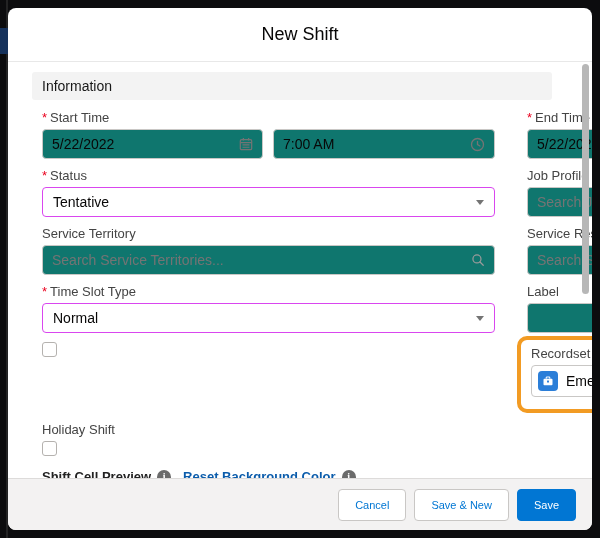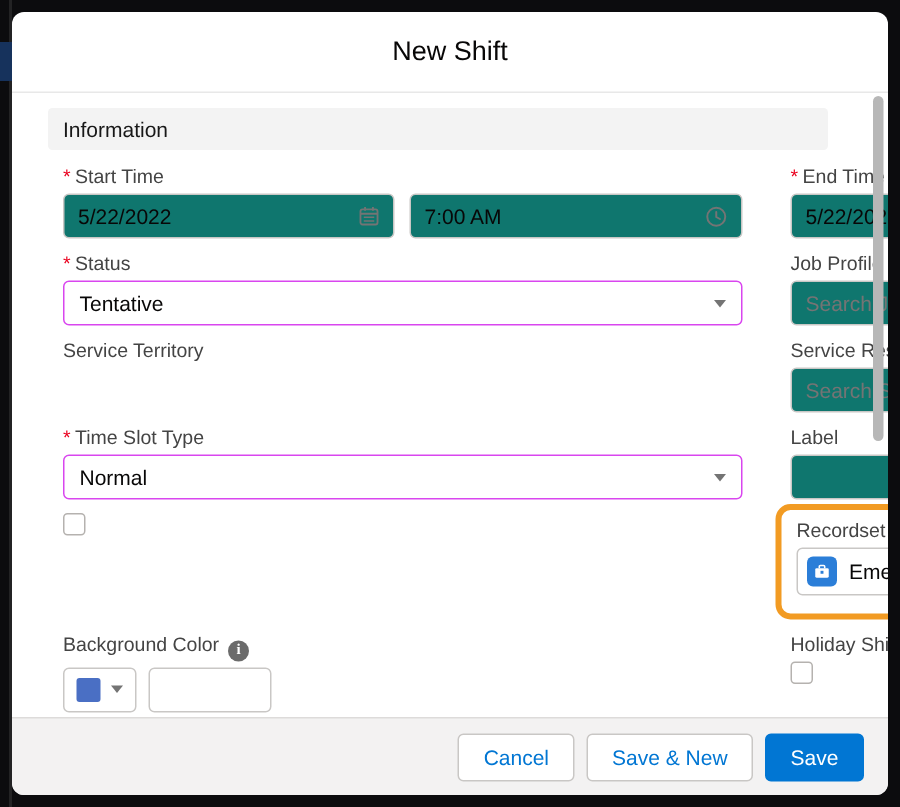--- a/index.html
+++ b/index.html
@@ -56,21 +56,21 @@
   .swatch { width:16px; height:16px; border-radius:2px; background:#4a6fc4; }
   .bgcolor-input { width:82px; height:30px; border:1px solid #c9c7c5; border-radius:4px; padding:0 8px; font-size:14px; font-family:inherit; }
 
   .preview-row { grid-column:1 / -1; margin-bottom:0; }
   .preview-label-row { display:flex; align-items:center; font-size:13px; color:#222; font-weight:bold; white-space:nowrap; }
   .reset-link { color:#0b5cab; font-weight:bold; margin-left:12px; cursor:pointer; text-decoration:none; }
 
   .scrollbar-thumb { position:absolute; right:3px; top:56px; width:7px; height:230px; background:#b7b7b7; border-radius:4px; cursor:pointer; }
 
   .modal-footer { flex:0 0 52px; background:#f3f2f2; border-top:1px solid #dddbda; display:flex; align-items:center; justify-content:flex-end; gap:8px; padding:0 16px; }
-  .btn { height:32px; padding:0 16px; border-radius:4px; font-size:14px; display:flex; align-items:center; cursor:pointer; font-family:inherit; }
+  .btn { height:32px; padding:0 16px; border-radius:4px; font-size:11px; display:flex; align-items:center; cursor:pointer; font-family:inherit; }
   .btn-neutral { background:#fff; border:1px solid #c9c7c5; color:#0176d3; }
   .btn-brand { background:#0176d3; border:1px solid #0176d3; color:#fff; }
 </style>
 </head>
 <body>
 
 <div class="bg-artifact-gray"></div>
 <div class="bg-artifact-navy"></div>
 
 <div class="modal">
@@ -137,20 +137,29 @@
       <div class="field">
         <label class="flabel"><span>Job Profile</span></label>
         <div class="input-wrap">
           <input type="text" placeholder="Search Job Profiles..." style="">
 
         </div>
       </div>
 
       <div class="field">
         <label class="flabel"><span>Service Territory</span></label>
+        <div class="input-wrap">
+          <input type="text" placeholder="Search Service Territories..." style="">
+          <span class="field-icon">
+            <svg width="14" height="14" viewBox="0 0 16 16">
+                <circle cx="6.8" cy="6.8" r="4.6" fill="none" stroke="#9b9b9b" stroke-width="1.4"></circle>
+                <line x1="10.3" y1="10.3" x2="14" y2="14" stroke="#9b9b9b" stroke-width="1.4" stroke-linecap="round"></line>
+              </svg>
+          </span>
+        </div>
       </div>
 
       <div class="field">
         <label class="flabel"><span>Service Resource</span></label>
         <div class="input-wrap">
           <input type="text" placeholder="Search Service Resources..." style="">
 
         </div>
       </div>
 
@@ -183,30 +192,20 @@
                   <path d="M5.6 5 V3.6 a1 1 0 0 1 1-1 h2.8 a1 1 0 0 1 1 1 V5" fill="none" stroke="#fff" stroke-width="1.4"></path>
                   <rect x="6.7" y="7.4" width="2.6" height="2.6" fill="#2b7ed8"></rect>
                 </svg>
             </span>
             <span class="pill-text">Emergency Only</span>
 
           </div>
         </div>
       </div>
 
-      <div class="field">
-        <label class="flabel"><span>Background Color</span><span class="info-icon">i</span></label>
-        <div class="bgcolor-row">
-          <div class="swatch-btn">
-            <span class="swatch" style="background-color: rgb(74, 111, 196);"></span>
-            <span class="caret-down"></span>
-          </div>
-          <input type="text" class="bgcolor-input" value="" style="">
-        </div>
-      </div>
 
       <div class="field">
         <label class="flabel"><span>Holiday Shift</span></label>
         <span class="checkbox"></span>
       </div>
 
       <div class="field preview-row">
         <div class="preview-label-row">
           <span>Shift Cell Preview</span>
           <span class="info-icon">i</span>

